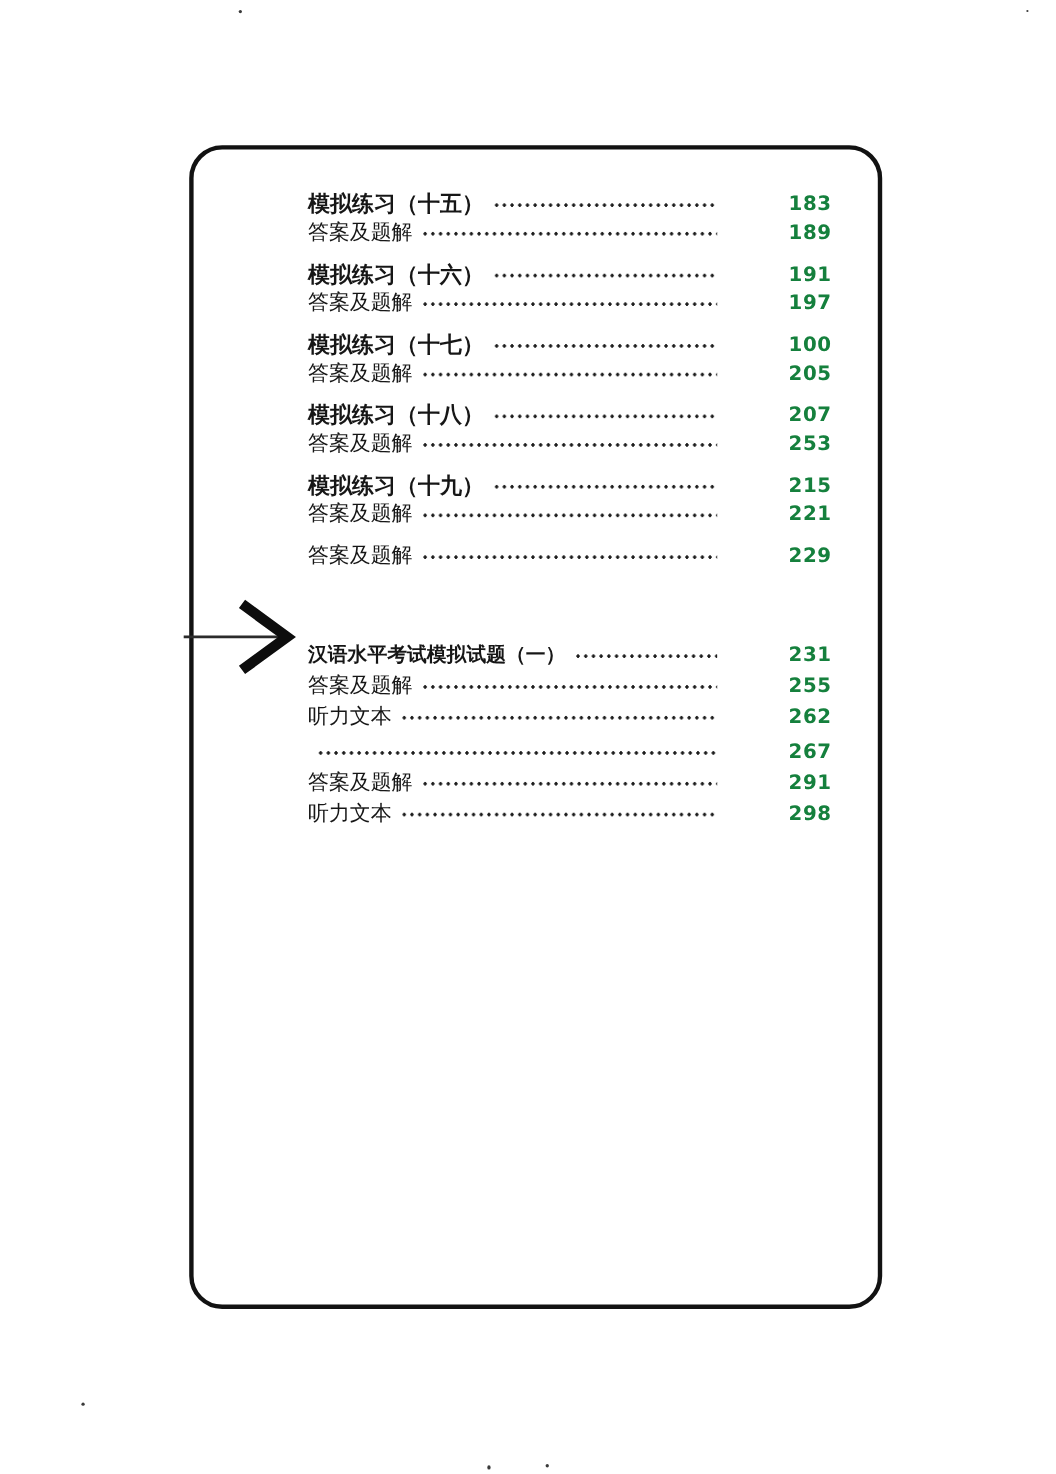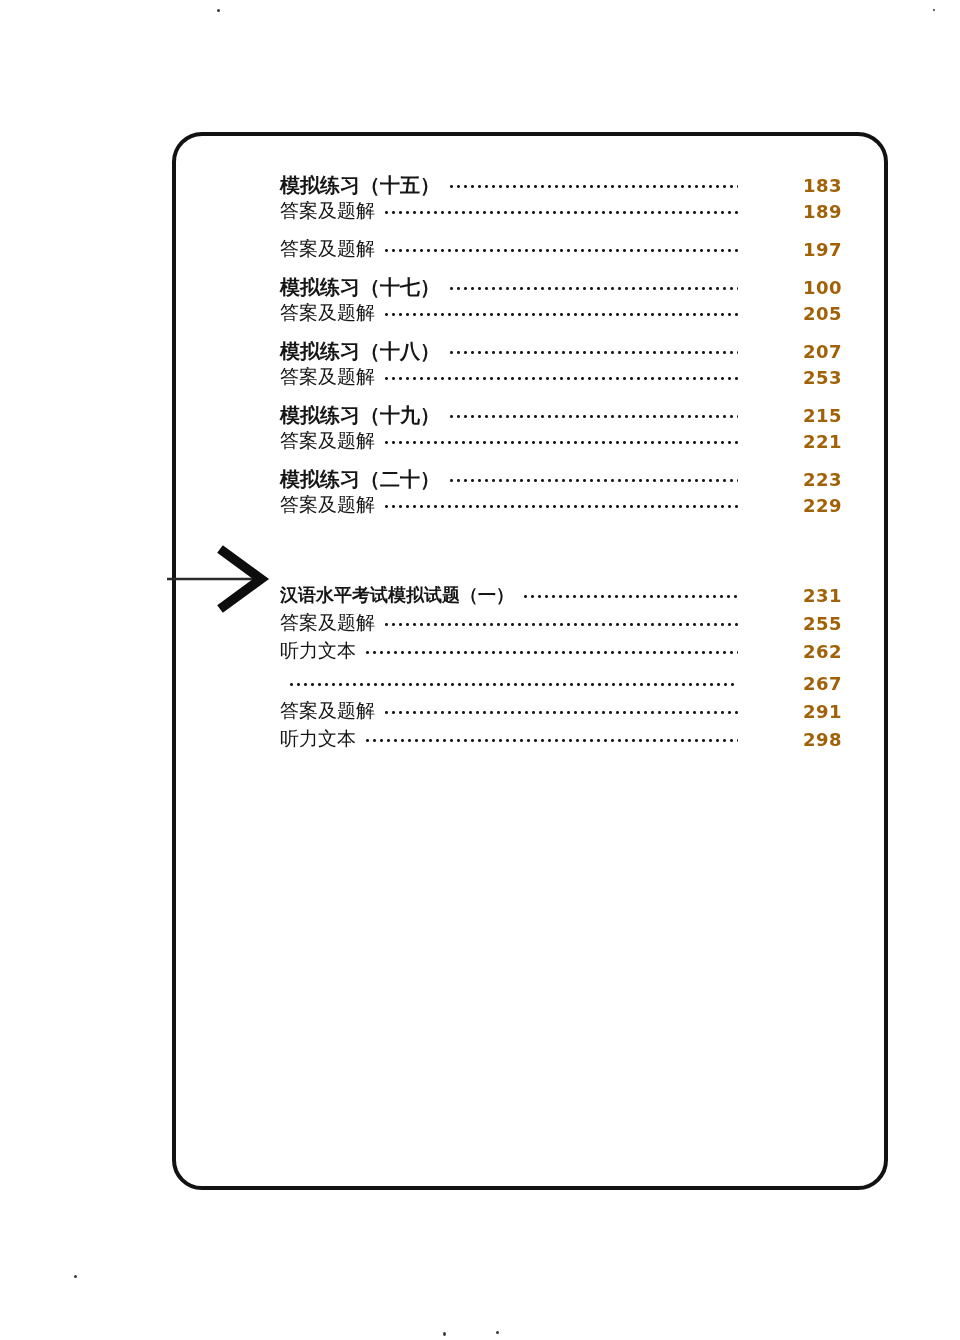--- a/index.html
+++ b/index.html
@@ -9,21 +9,21 @@
     font-family: "Liberation Serif", "DejaVu Serif", serif;
     position: relative;
     overflow: hidden;
   }
   .canvas { position: absolute; inset: 0; width: 960px; height: 1340px; }
 
   
   .frame {
     position: absolute;
     left: 172px; top: 132px;
-    width: 716px; height: 1058px;
+    width: 630px; height: 1058px;
     border: 4px solid #121212;
     border-radius: 30px;
     background: #ffffff;
   }
 
   .toc { padding: 36px 42px 0 104px; }
 
   .row {
     display: flex;
     align-items: center;
@@ -53,21 +53,21 @@
     background-position: 0 50%;
   }
 
   .num {
     width: 46px;
     text-align: right;
     font-family: "DejaVu Sans", "Liberation Sans", sans-serif;
     font-size: 18px;
     font-weight: 700;
     letter-spacing: 0.5px;
-    color: #a16207;
+    color: #15803d;
     margin-left: 48px;
   }
 
   
   .arrow {
     position: absolute;
     left: -10px; top: 408px;
     width: 110px; height: 70px;
   }
 
@@ -99,20 +99,25 @@
           <span class="num">183</span>
         </div>
         <div class="row sub">
           <span class="label">答案及题解</span>
           <span class="leader"></span>
           <span class="num">189</span>
         </div>
       </div>
 
       <div class="pair">
+        <div class="row h1">
+          <span class="label">模拟练习（十六）</span>
+          <span class="leader"></span>
+          <span class="num">191</span>
+        </div>
         <div class="row sub">
           <span class="label">答案及题解</span>
           <span class="leader"></span>
           <span class="num">197</span>
         </div>
       </div>
 
       <div class="pair">
         <div class="row h1">
           <span class="label">模拟练习（十七）</span>
@@ -146,25 +151,20 @@
           <span class="num">215</span>
         </div>
         <div class="row sub">
           <span class="label">答案及题解</span>
           <span class="leader"></span>
           <span class="num">221</span>
         </div>
       </div>
 
       <div class="pair">
-        <div class="row h1">
-          <span class="label">模拟练习（二十）</span>
-          <span class="leader"></span>
-          <span class="num">223</span>
-        </div>
         <div class="row sub">
           <span class="label">答案及题解</span>
           <span class="leader"></span>
           <span class="num">229</span>
         </div>
       </div>
 
       <div class="section2">
 
         <div class="trio">

